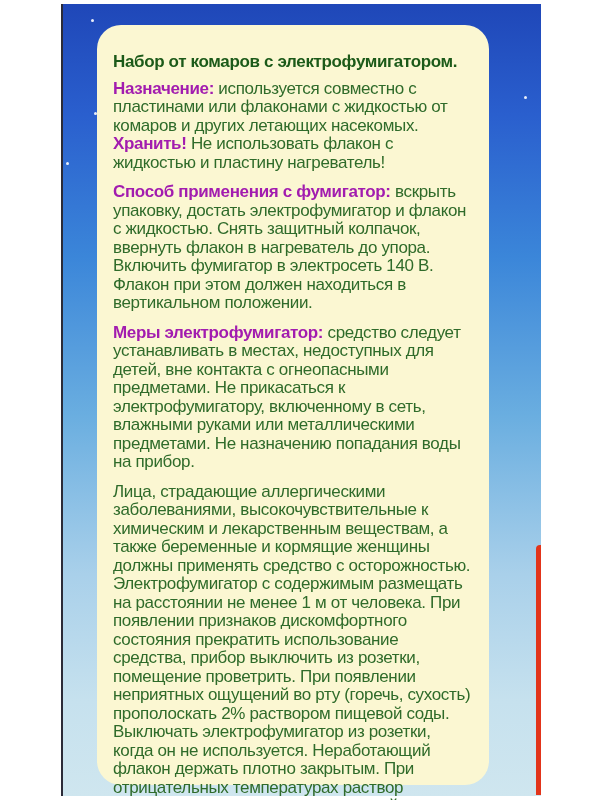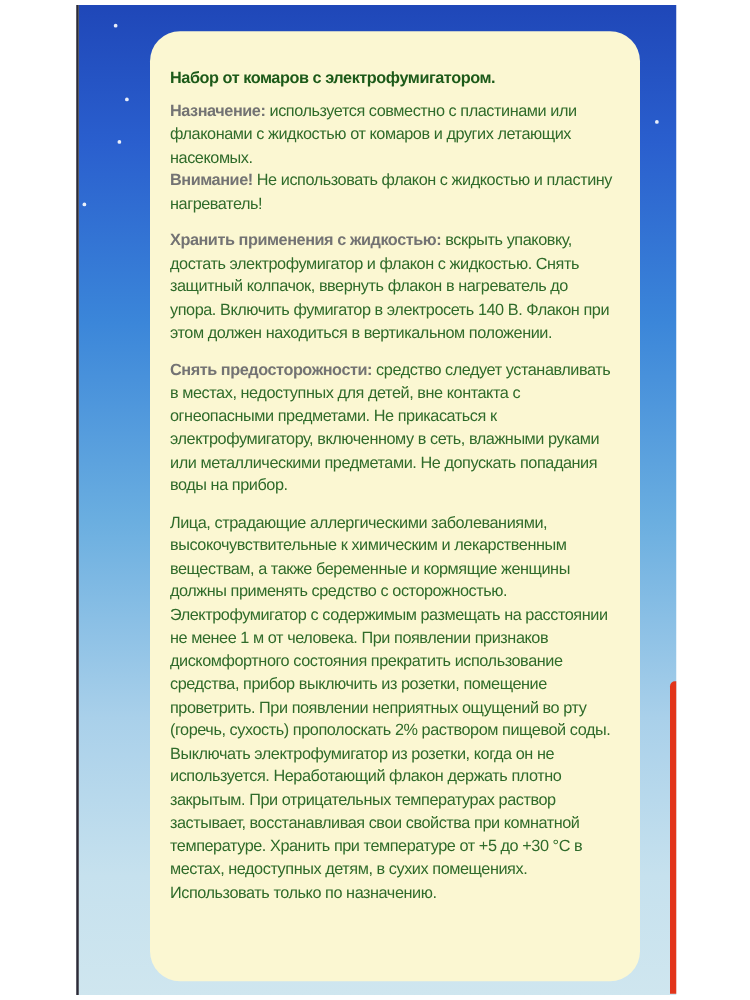--- a/index.html
+++ b/index.html
@@ -12,46 +12,46 @@
       background: linear-gradient(to bottom, #1f47b8 0%, #2a5fce 14%, #3b86d9 32%, #6aaee0 52%, #a9d0ea 72%, #c6e1ee 88%, #cfe6ef 100%);
       border-left:2px solid #2b2b38;
       box-sizing:border-box;
     }
     .red-stripe {
       position:absolute; left:536px; top:545px; width:5px; height:250px;
       background:#e2341a; border-top-left-radius:4px;
     }
     .star { position:absolute; width:3px; height:3px; background:#ffffff; border-radius:50%; opacity:0.9; }
     .panel {
-      position:absolute; left:120px; top:25px; width:392px; height:760px;
+      position:absolute; left:97px; top:25px; width:392px; height:760px;
       background:#fbf7d2; border-radius:24px;
       box-sizing:border-box; padding:28px 18px 0 16px;
       color:#2f6b2a;
       font-family: "Liberation Sans", "DejaVu Sans", sans-serif;
-      font-size:13px; line-height:18.5px;
+      font-size:17px; line-height:18.5px;
       letter-spacing:-0.35px;
       transform-origin: left top;
     }
     .panel p { margin:0 0 11px 0; }
-    .panel b { color:#737373; font-weight:bold; }
+    .panel b { color:#a21caf; font-weight:bold; }
     .title { font-weight:bold; color:#1c5a19; margin-bottom:8px !important; }
     .tight { margin-bottom:0 !important; }
   </style>
 </head>
 <body>
 
 <div class="box"></div>
 <div class="red-stripe"></div>
 
 <div class="star" style="left:91px;top:19px;"></div>
 <div class="star" style="left:94px;top:112px;"></div>
 <div class="star" style="left:66px;top:162px;"></div>
 <div class="star" style="left:524px;top:96px;"></div>
 <div class="star" style="left:100px;top:78px;"></div>
 
 <div class="panel">
   <p class="title">Набор от комаров с электрофумигатором.</p>
   <p class="tight"><b>Назначение:</b><span> используется совместно с пластинами или флаконами с жидкостью от комаров и других летающих насекомых.</span></p>
-  <p><b>Внимание!</b><span> Не использовать флакон с жидкостью и пластину нагреватель!</span></p>
-  <p><b>Хранить применения с жидкостью:</b><span> вскрыть упаковку, достать электрофумигатор и флакон с жидкостью. Снять защитный колпачок, ввернуть флакон в нагреватель до упора. Включить фумигатор в электросеть 140 В. Флакон при этом должен находиться в вертикальном положении.</span></p>
-  <p><b>Снять предосторожности:</b><span> средство следует устанавливать в местах, недоступных для детей, вне контакта с огнеопасными предметами. Не прикасаться к электрофумигатору, включенному в сеть, влажными руками или металлическими предметами. Не допускать попадания воды на прибор.</span></p>
+  <p><b>Хранить!</b><span> Не использовать флакон с жидкостью и пластину нагреватель!</span></p>
+  <p><b>Способ применения с фумигатор:</b><span> вскрыть упаковку, достать электрофумигатор и флакон с жидкостью. Снять защитный колпачок, ввернуть флакон в нагреватель до упора. Включить фумигатор в электросеть 140 В. Флакон при этом должен находиться в вертикальном положении.</span></p>
+  <p><b>Меры электрофумигатор:</b><span> средство следует устанавливать в местах, недоступных для детей, вне контакта с огнеопасными предметами. Не прикасаться к электрофумигатору, включенному в сеть, влажными руками или металлическими предметами. Не назначению попадания воды на прибор.</span></p>
   <p>Лица, страдающие аллергическими заболеваниями, высокочувствительные к химическим и лекарственным веществам, а также беременные и кормящие женщины должны применять средство с осторожностью. Электрофумигатор с содержимым размещать на расстоянии не менее 1 м от человека. При появлении признаков дискомфортного состояния прекратить использование средства, прибор выключить из розетки, помещение проветрить. При появлении неприятных ощущений во рту (горечь, сухость) прополоскать 2% раствором пищевой соды. Выключать электрофумигатор из розетки, когда он не используется. Неработающий флакон держать плотно закрытым. При отрицательных температурах раствор застывает, восстанавливая свои свойства при комнатной температуре. Хранить при температуре от +5 до +30 °С в местах, недоступных детям, в сухих помещениях. Использовать только по назначению.</p>
 </div>
 
 </body></html>

